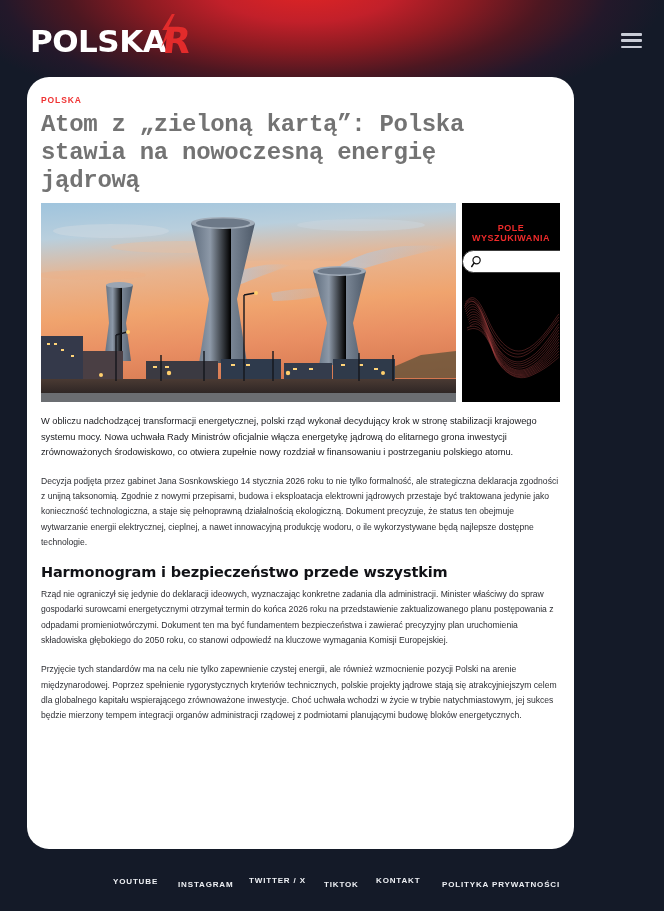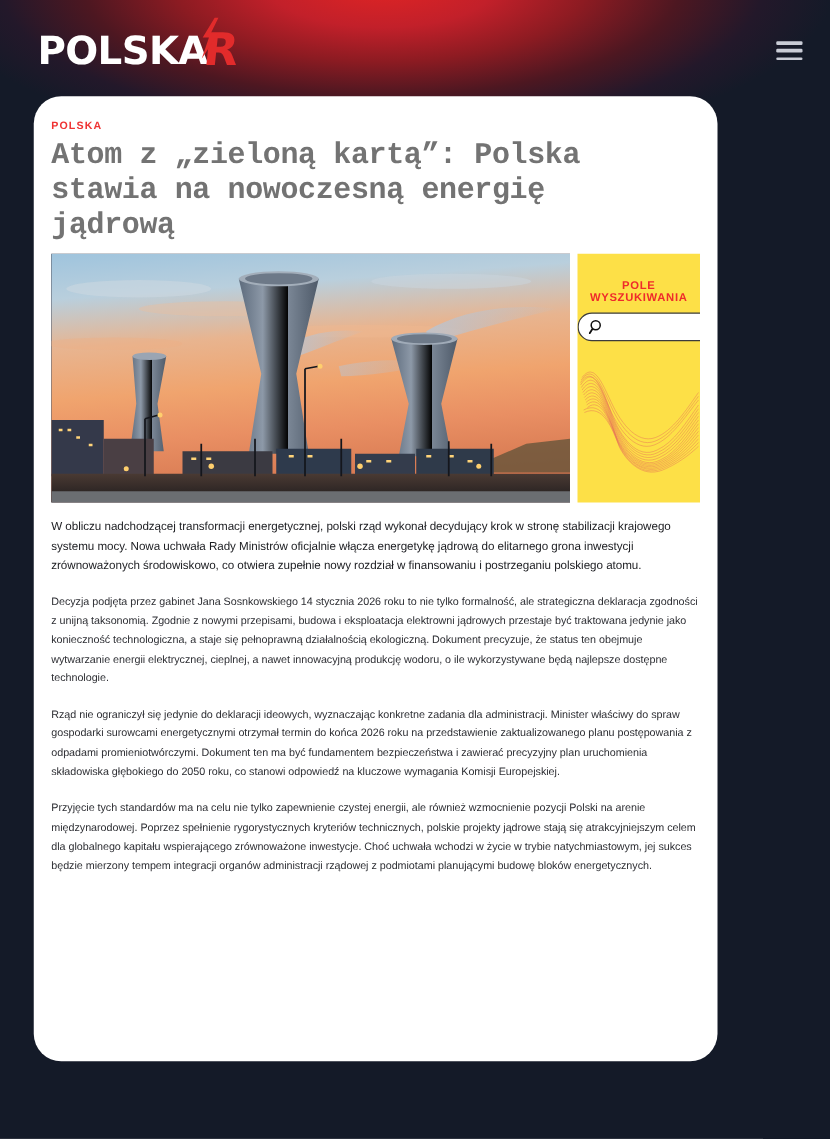--- a/index.html
+++ b/index.html
@@ -153,21 +153,21 @@
     height: 199px;
     overflow: hidden;
     background: #2a3244;
     flex: none;
   }
   .hero svg { display: block; width: 100%; height: 100%; }
 
   .sidebar {
     flex: 1;
     height: 199px;
-    background: #fde047;
+    background: #000000;
     position: relative;
     overflow: hidden;
   }
   .sidebar-title {
     margin-top: 20px;
     text-align: center;
     font-size: 9px;
     font-weight: bold;
     color: #ef2b2b;
     letter-spacing: 0.55px;
@@ -430,21 +430,32 @@
             </g>
           </svg>
         </aside>
 
       </div>
 
       <p class="lead">W obliczu nadchodzącej transformacji energetycznej, polski rząd wykonał decydujący krok w stronę stabilizacji krajowego systemu mocy. Nowa uchwała Rady Ministrów oficjalnie włącza energetykę jądrową do elitarnego grona inwestycji zrównoważonych środowiskowo, co otwiera zupełnie nowy rozdział w finansowaniu i postrzeganiu polskiego atomu.</p>
 
       <p class="body-text">Decyzja podjęta przez gabinet Jana Sosnkowskiego 14 stycznia 2026 roku to nie tylko formalność, ale strategiczna deklaracja zgodności z unijną taksonomią. Zgodnie z nowymi przepisami, budowa i eksploatacja elektrowni jądrowych przestaje być traktowana jedynie jako konieczność technologiczna, a staje się pełnoprawną działalnością ekologiczną. Dokument precyzuje, że status ten obejmuje wytwarzanie energii elektrycznej, cieplnej, a nawet innowacyjną produkcję wodoru, o ile wykorzystywane będą najlepsze dostępne technologie.</p>
 
+      <h2 class="section-heading">Harmonogram i bezpieczeństwo przede wszystkim</h2>
       <p class="body-text">Rząd nie ograniczył się jedynie do deklaracji ideowych, wyznaczając konkretne zadania dla administracji. Minister właściwy do spraw gospodarki surowcami energetycznymi otrzymał termin do końca 2026 roku na przedstawienie zaktualizowanego planu postępowania z odpadami promieniotwórczymi. Dokument ten ma być fundamentem bezpieczeństwa i zawierać precyzyjny plan uruchomienia składowiska głębokiego do 2050 roku, co stanowi odpowiedź na kluczowe wymagania Komisji Europejskiej.</p>
 
       <p class="body-text">Przyjęcie tych standardów ma na celu nie tylko zapewnienie czystej energii, ale również wzmocnienie pozycji Polski na arenie międzynarodowej. Poprzez spełnienie rygorystycznych kryteriów technicznych, polskie projekty jądrowe stają się atrakcyjniejszym celem dla globalnego kapitału wspierającego zrównoważone inwestycje. Choć uchwała wchodzi w życie w trybie natychmiastowym, jej sukces będzie mierzony tempem integracji organów administracji rządowej z podmiotami planującymi budowę bloków energetycznych.</p>
 
     </div>
   </main>
 
+  <footer class="footer">
+    <nav class="footer-nav" id="footer-nav">
+        <a class="footer-link" href="#" style="left: 113px; top: 28px;">YOUTUBE</a>
+        <a class="footer-link" href="#" style="left: 178px; top: 31px;">INSTAGRAM</a>
+        <a class="footer-link" href="#" style="left: 249px; top: 27px;">TWITTER / X</a>
+        <a class="footer-link" href="#" style="left: 324px; top: 31px;">TIKTOK</a>
+        <a class="footer-link" href="#" style="left: 376px; top: 27px;">KONTAKT</a>
+        <a class="footer-link" href="#" style="left: 442px; top: 31px;">POLITYKA PRYWATNOŚCI</a>
+      </nav>
+  </footer>
 
 </div>
 
 </body></html>

